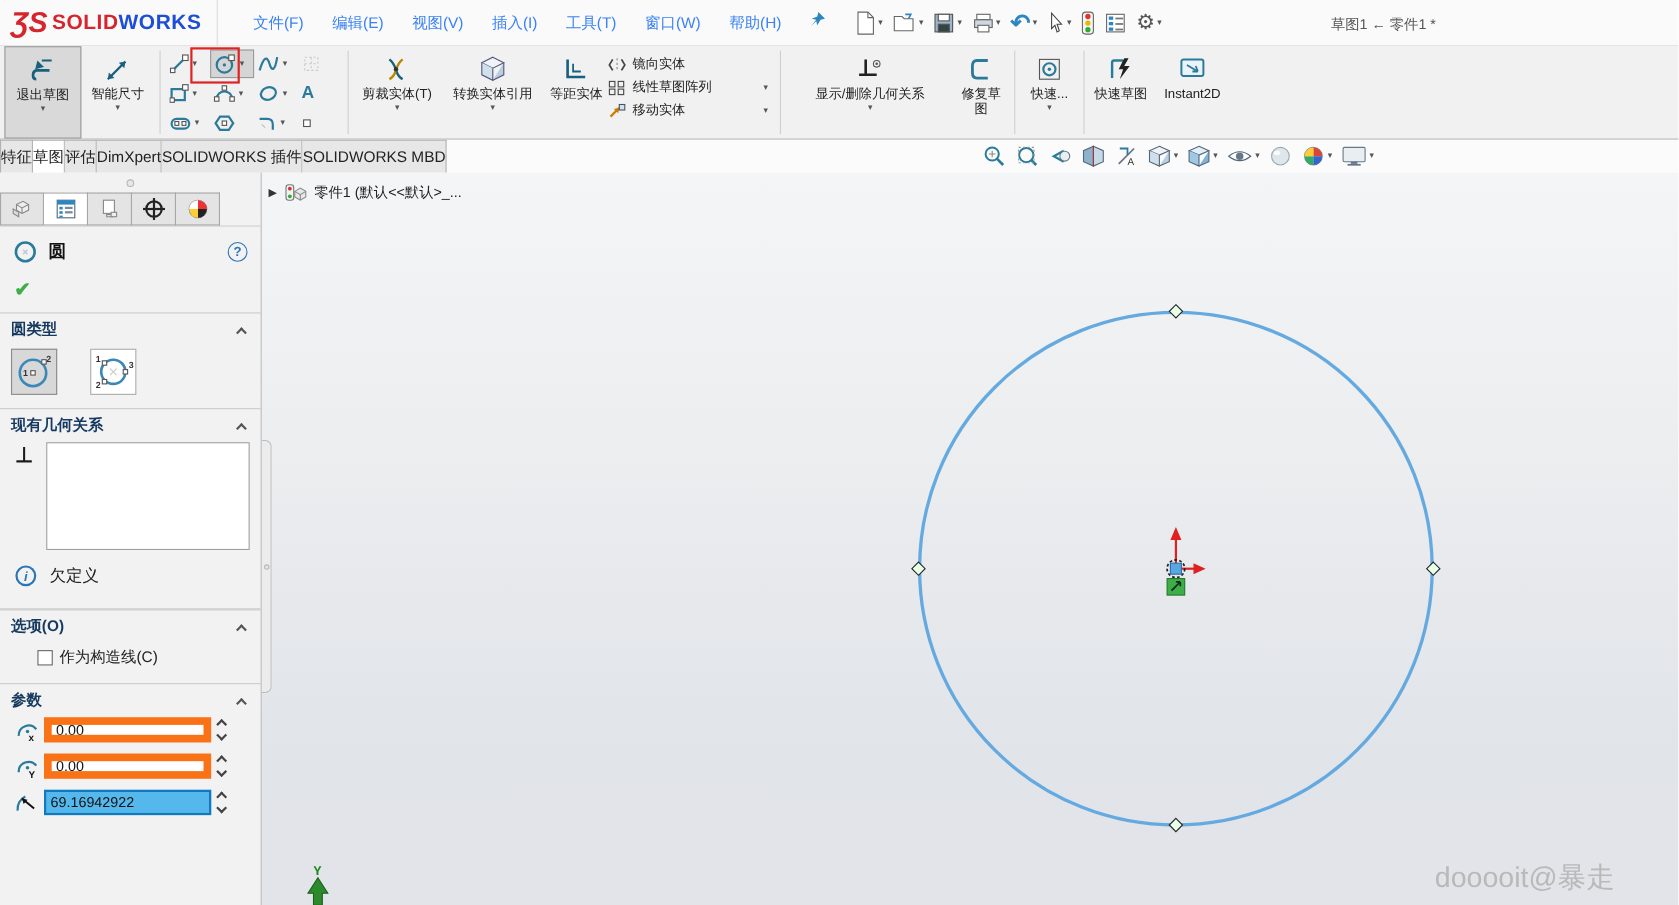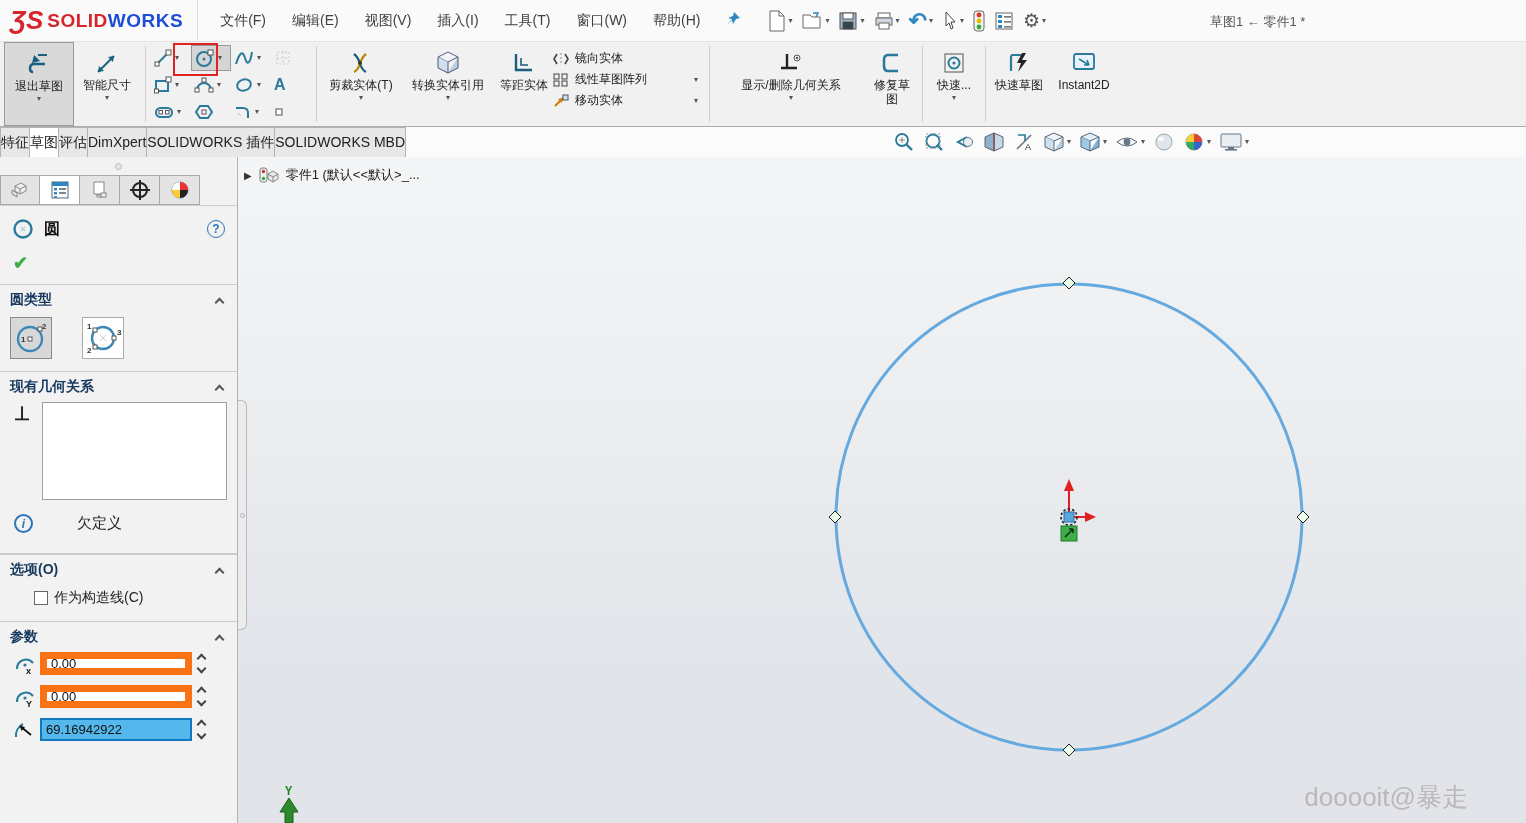--- a/index.html
+++ b/index.html
@@ -5,21 +5,21 @@
   * { box-sizing: border-box; margin: 0; padding: 0; }
   html,body { width:1526px; height:823px; overflow:hidden; }
   body { font-family:"Liberation Sans", sans-serif; position:relative; background:#fff; color:#222; }
 
   
   .menubar { position:absolute; left:0; top:0; width:1526px; height:42px; background:#fafafa; border-bottom:1px solid #e2e2e2; display:flex; align-items:center; }
   .logo { display:flex; align-items:baseline; padding:0 14px 0 10px; height:42px; align-items:center; border-right:1px solid #ddd; }
   .logo .mark { font-size:26px; font-weight:bold; font-style:italic; color:#d6252d; margin-right:4px; }
   .logo .solid { font-size:19px; font-weight:bold; color:#d6252d; letter-spacing:.5px; }
   .logo .works { font-size:19px; font-weight:bold; color:#1d4ed8; letter-spacing:.5px; }
-  .menus { display:flex; gap:26px; margin-left:22px; font-size:14px; color:#404040;justify-content:center; }
+  .menus { display:flex; gap:26px; margin-left:32px; font-size:14px; color:#3b82f6;justify-content:center; }
   .menus span { cursor:default; }
   .pin { margin-left:24px; }
   .qbar { display:flex; align-items:center; gap:9px; margin-left:26px; }
   .qitem { display:flex; align-items:center; gap:2px; }
   .dd { font-size:8px; color:#555; line-height:8px; }
   .doctitle { position:absolute; left:1210px; top:13px; font-size:13px; color:#555; }
 
   
   .ribbon { position:absolute; left:0; top:42px; width:1526px; height:85px; background:#f1f1f1; border-bottom:1px solid #adadad; display:flex; align-items:stretch; padding-left:4px; }
   .vsep { width:1px; background:#cfcfcf; margin:4px 5px; }
@@ -63,21 +63,21 @@
   .chev { width:7px; height:7px; border-left:2px solid #555; border-bottom:2px solid #555; margin-left:auto; margin-right:4px; }
   .chev.up { transform:rotate(135deg); margin-top:4px; }
   .ctypes { display:flex; gap:30px; padding:2px 0 4px 0; }
   .ctbtn { width:42px; height:42px; background:#fff; border:1px solid #aaa; display:flex; align-items:center; justify-content:center; }
   .ctbtn.sel { background:#d8d8d8; border:1px solid #8a8a8a; }
   .relrow { display:flex; gap:8px; }
   .relicon { font-size:19px; font-weight:bold; color:#1b1b1b; width:24px; text-align:center; }
   .listbox { width:186px; height:98px; background:#fff; border:1px solid #9f9f9f; }
   .statusrow { display:flex; align-items:center; gap:12px; padding:14px 0 12px 4px; }
   .inforing { width:19px; height:19px; border-radius:50%; border:2px solid #2a76b8; color:#2a76b8; font-size:12px; font-weight:bold; font-style:italic; display:flex; align-items:center; justify-content:center; }
-  .statustext { font-size:15px; color:#222;margin-left:32px; }
+  .statustext { font-size:15px; color:#222; }
   .fixrow { display:flex; align-items:center; gap:10px; padding:2px 0 6px 0; }
   .fixbtn { width:30px; height:30px; background:#fff; border:1px solid #9f9f9f; display:flex; align-items:center; justify-content:center; }
   .fixlabel,.optlabel { font-size:14px; color:#222; }
   .optrow { display:flex; align-items:center; gap:6px; padding:4px 0 6px 24px; }
   .cbox { width:14px; height:14px; background:#fff; border:1px solid #666; }
   .prow { display:flex; align-items:center; margin:6px 0 10px 0; }
   .picon { width:30px; display:flex; justify-content:center; }
   .pinput { width:152px; height:23px; border:7px solid #f97316; background:#fff; font-size:13px; font-family:"Liberation Sans",sans-serif; padding-left:4px; color:#111; }
   .pinput.selected { background:#55b8ec; border:2px solid #1279bf; }
   .spin { display:flex; flex-direction:column; gap:3px; margin-left:6px; }

